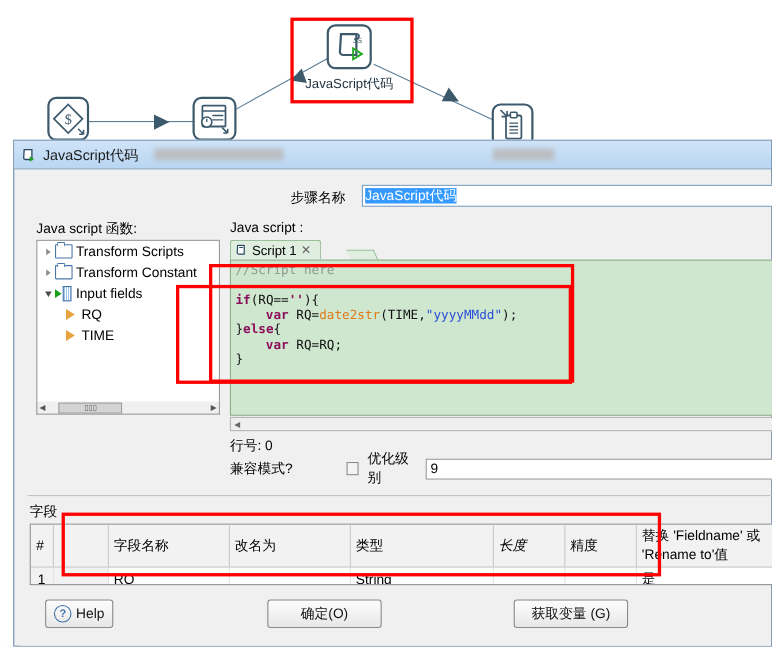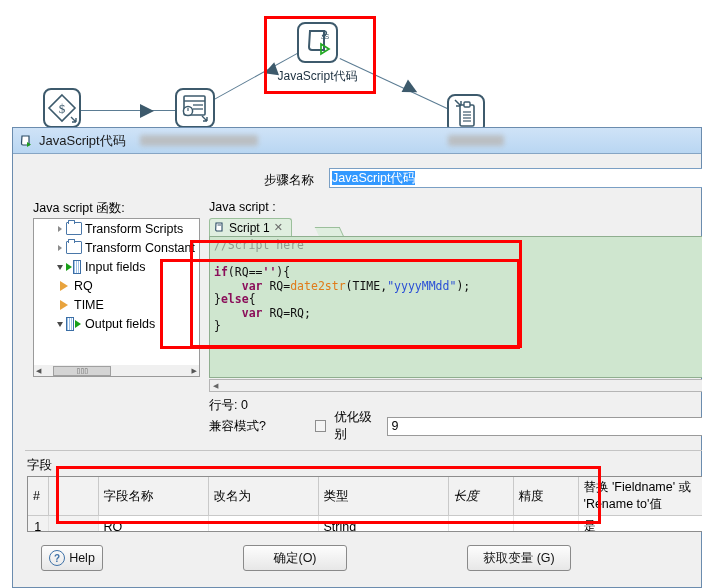--- a/index.html
+++ b/index.html
@@ -59,21 +59,21 @@
 
   
   #lbl-functions{position:absolute;left:14px;top:40px;font-size:12.5px;}
   #lbl-javascript{position:absolute;left:190px;top:40px;font-size:12.5px;}
 
   
   #treepanel{
     position:absolute;left:14px;top:58px;width:167px;height:158px;
     border:1px solid #9a9a9a;background:#fff;box-sizing:border-box;overflow:hidden;
   }
-  .tnode{display:flex;align-items:center;height:19px;padding-left:20px;white-space:nowrap;font-size:12.5px;}
+  .tnode{display:flex;align-items:center;height:19px;padding-left:4px;white-space:nowrap;font-size:12.5px;}
   .tw{width:12px;flex:0 0 12px;display:flex;justify-content:center;align-items:center;}
   .tri-c{width:0;height:0;border-left:4px solid #8c8c8c;border-top:3.5px solid transparent;border-bottom:3.5px solid transparent;}
   .tri-o{width:0;height:0;border-top:5px solid #4a4a4a;border-left:3.5px solid transparent;border-right:3.5px solid transparent;margin-top:2px;}
   .ticonwrap{width:17px;flex:0 0 17px;display:flex;align-items:center;}
   .tlabel{margin-left:2px;}
   .folder{width:14px;height:11px;border:1.4px solid #4a77a8;border-radius:1px;background:#fff;position:relative;}
   .folder:before{content:"";position:absolute;left:1px;top:-3.2px;width:5px;height:3px;border:1.4px solid #4a77a8;border-bottom:none;border-radius:1px 1px 0 0;background:#fff;}
   .greenarrow{width:0;height:0;border-left:6px solid #18a018;border-top:4px solid transparent;border-bottom:4px solid transparent;}
   .bars{width:6px;height:12px;border:1px solid #3b6ea5;background:repeating-linear-gradient(to right,#9fc3e8 0 1px,#fff 1px 2px);}
   .orangetri{width:0;height:0;border-left:8px solid #e8a33d;border-top:5px solid transparent;border-bottom:5px solid transparent;margin-left:26px;}
@@ -296,30 +296,20 @@
         </span>
         <span class="tlabel">Input fields</span>
       </div>
       <div class="leafrow">
         <span class="orangetri"></span>
         <span style="margin-left:6px;">RQ</span>
       </div>
       <div class="leafrow">
         <span class="orangetri"></span>
         <span style="margin-left:6px;">TIME</span>
-      </div>
-      <div class="tnode">
-        <span class="tw">
-            <span class="tri-o"></span>
-          </span>
-        <span class="ticonwrap">
-          <span class="bars"></span>
-            <span class="greenarrow" style="margin-left:1px;"></span>
-        </span>
-        <span class="tlabel">Output fields</span>
       </div>
     </div>
     <div id="treescroll">
       <span class="sbtn">◀</span>
       <span class="sthumb">▯▯▯</span>
       <span class="sbtn" style="margin-left:auto;">▶</span>
     </div>
 
     <div id="scripttabs">
       <div id="tabtail"></div>

